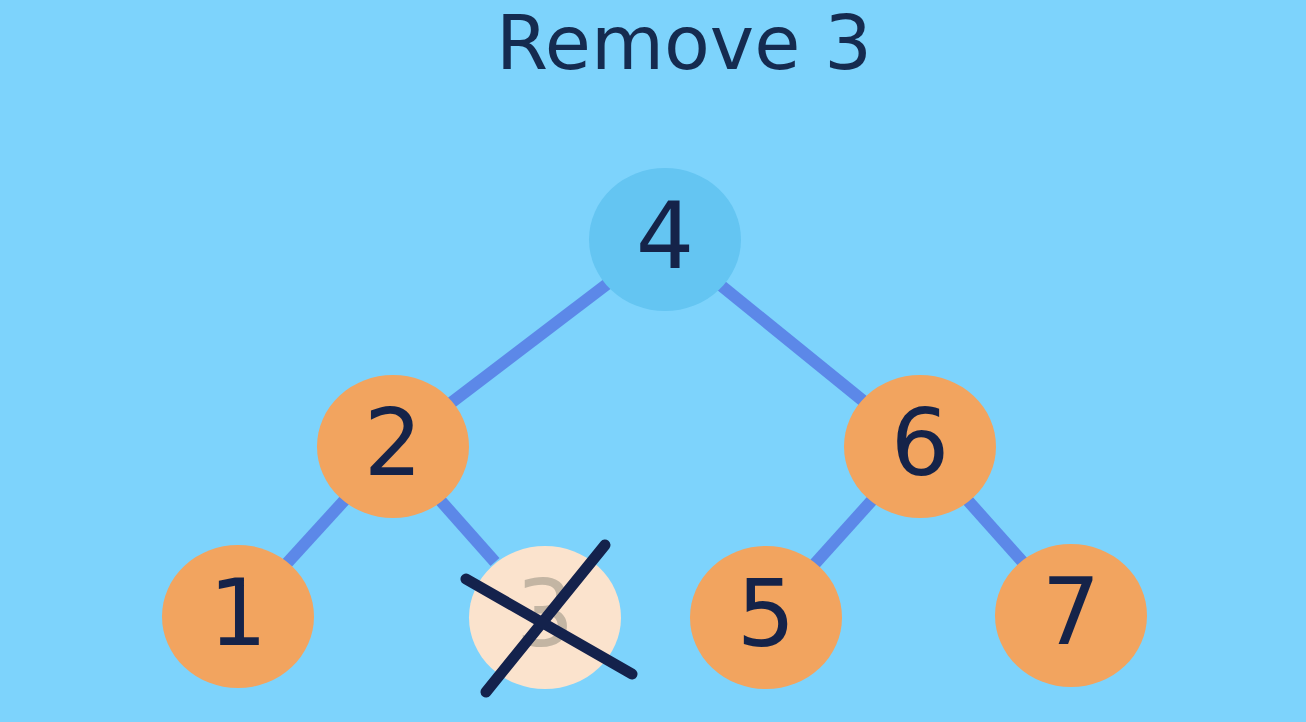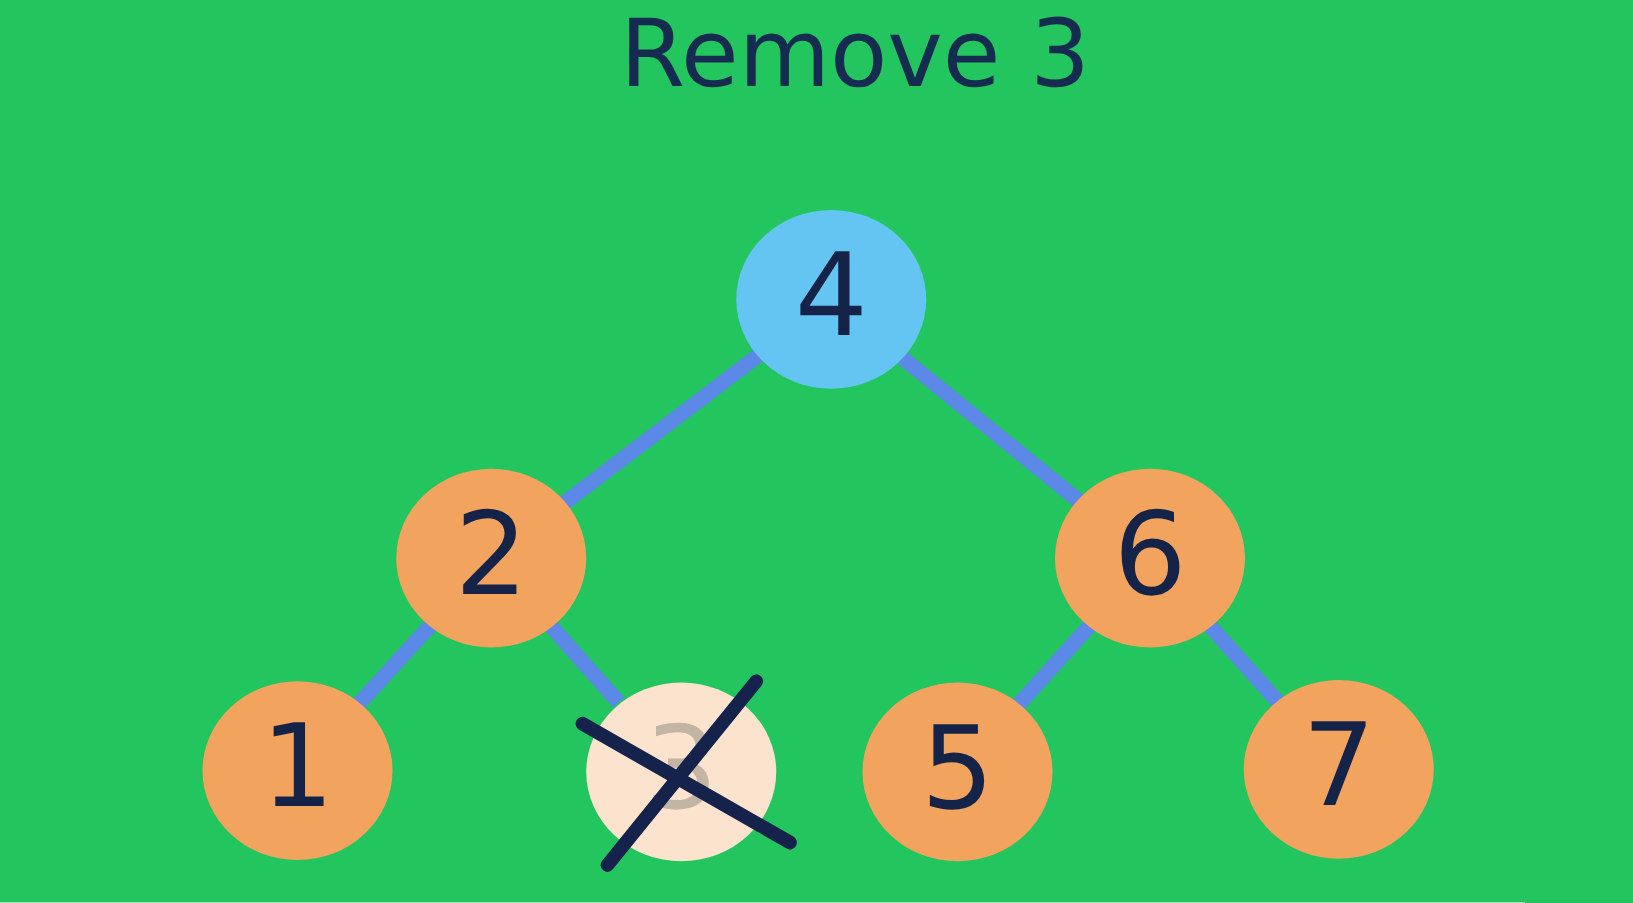--- a/index.html
+++ b/index.html
@@ -5,21 +5,21 @@
   html, body {
     margin: 0;
     padding: 0;
     background: #ffffff;
     font-family: "DejaVu Sans", "Liberation Sans", sans-serif;
   }
   .stage {
     position: relative;
     width: 1306px;
     height: 722px;
-    background: #22c55e;
+    background: #7dd3fc;
     overflow: hidden;
   }
   .title {
     position: absolute;
     top: 2px;
     left: 684px;
     transform: translateX(-50%);
     font-size: 75px;
     line-height: 1.1;
     color: #152B50;

